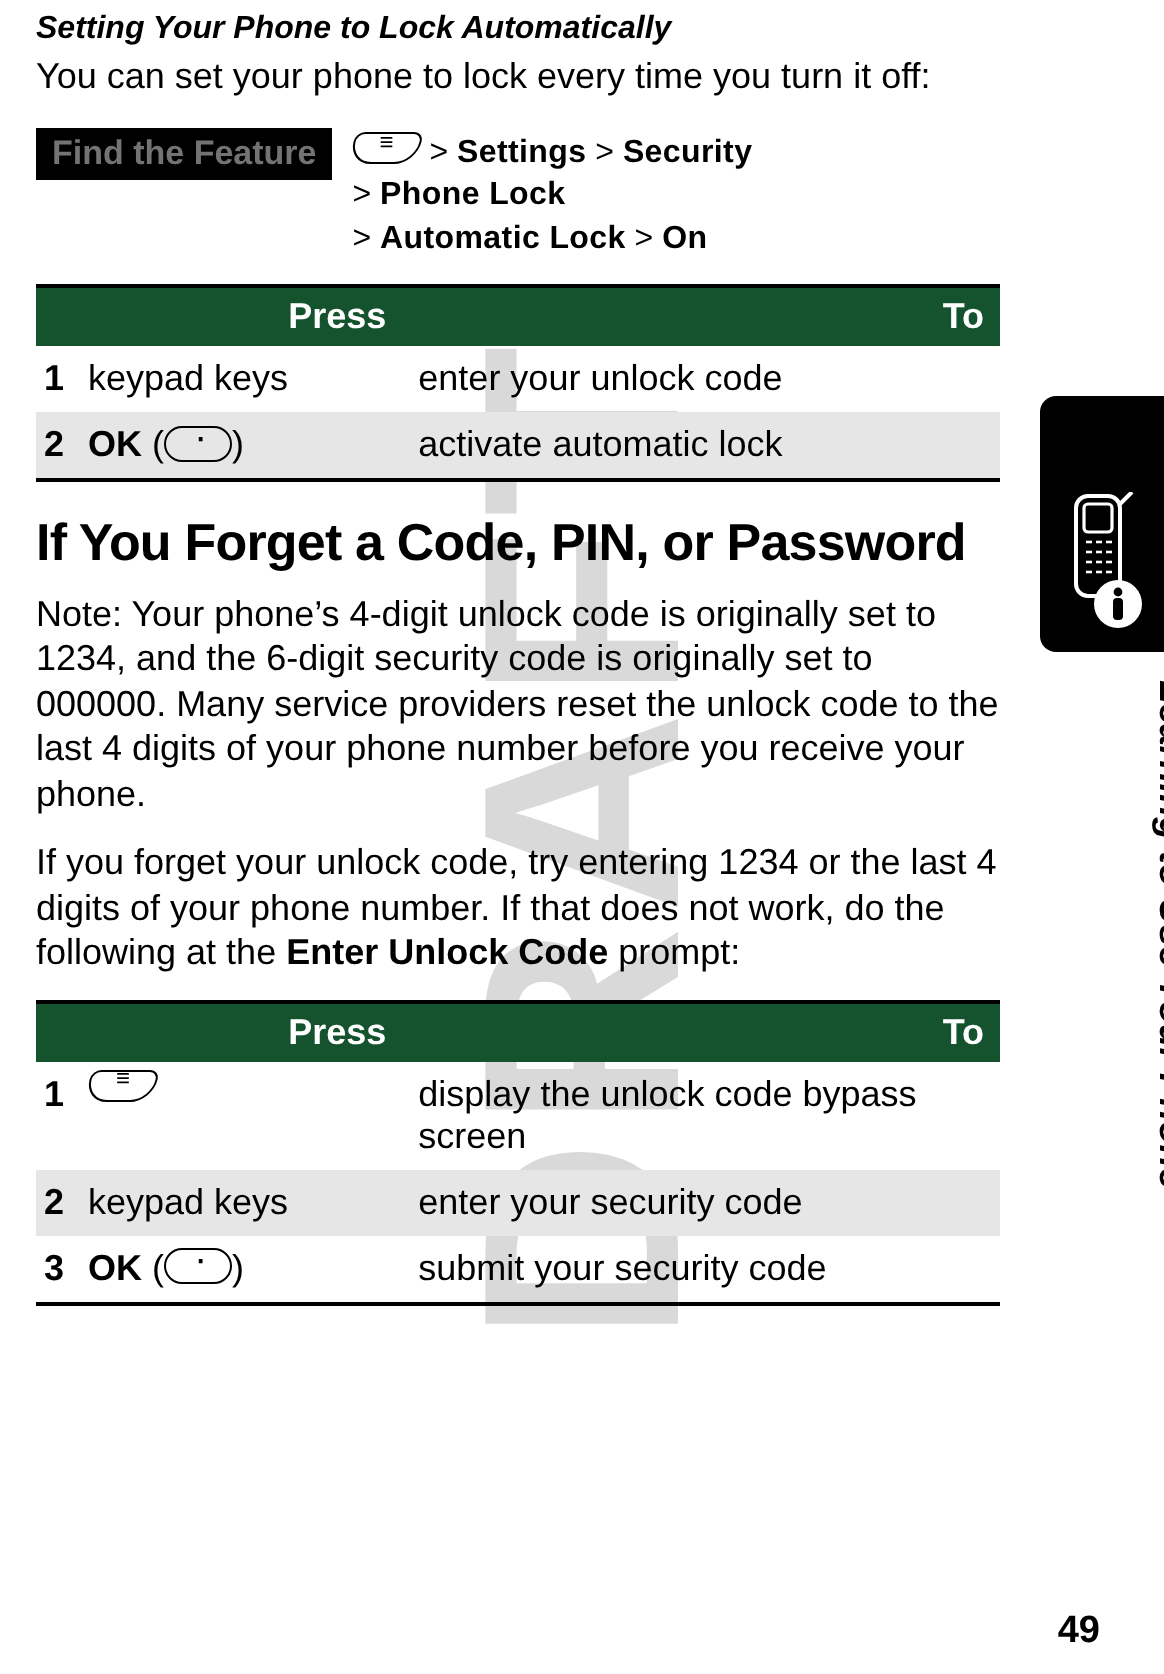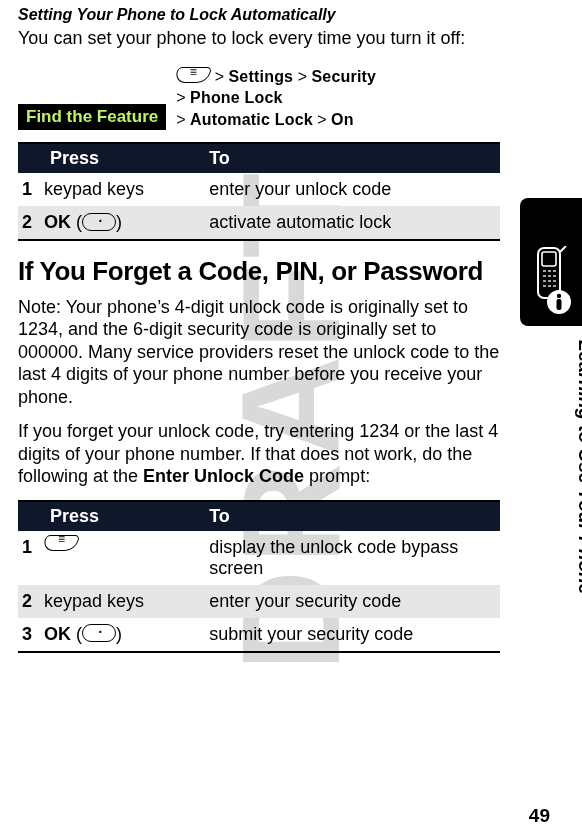--- a/index.html
+++ b/index.html
@@ -12,21 +12,21 @@
     font-weight: 900;
     color: #d9d9d9;
     letter-spacing: 6px;
     z-index: 0;
     font-family: Arial, Helvetica, sans-serif;
   }
   .page { position: relative; z-index: 1; padding: 6px 18px 18px 18px; }
   .section-title { font-style: italic; font-weight: bold; font-size: 16px; margin-bottom: 4px; }
   .intro { font-size: 18px; margin-bottom: 14px; line-height: 1.2; }
   .feature-row { display: flex; margin-bottom: 12px; }
-  .feature-label { background: #000; color: #bef264; font-weight: bold; font-size: 17px; padding: 4px 8px; height: 26px; display: flex; align-items: center; white-space: nowrap; margin-top: 40px; }
+  .feature-label { background: #000; color: #737373; font-weight: bold; font-size: 17px; padding: 4px 8px; height: 26px; display: flex; align-items: center; white-space: nowrap; }
   .feature-path { padding: 2px 0 0 10px; font-size: 16px; line-height: 1.35; }
   .feature-path .mono { font-family: "Arial Narrow", Arial, sans-serif; font-weight: bold; letter-spacing: 0.2px; }
   .menu-key {
     display: inline-block;
     vertical-align: middle;
     border: 1px solid #000;
     border-radius: 6px 6px 14px 14px / 6px 6px 14px 14px;
     width: 34px; height: 16px;
     position: relative;
     top: -2px;
@@ -48,21 +48,21 @@
     position: relative;
     top: -2px;
   }
   .soft-key::after {
     content: "·";
     position: absolute;
     top: -6px; left: 14px;
     font-size: 20px;
   }
   table.steps { width: 100%; border-collapse: collapse; margin-bottom: 16px; font-size: 18px; }
-  table.steps thead th { background: #0f172a; color: #fff; text-align: left; font-weight: bold; padding: 4px 8px; }
+  table.steps thead th { background: #14532d; color: #fff; text-align: right; font-weight: bold; padding: 4px 8px; }
   table.steps thead th:first-child { width: 38%; padding-left: 32px; }
   table.steps tbody tr td { padding: 6px 8px; vertical-align: top; }
   table.steps tbody tr.alt td { background: #e6e6e6; }
   table.steps tbody tr td.press-cell { padding-left: 4px; }
   table.steps tbody tr td .mono { font-family: "Arial Narrow", Arial, sans-serif; font-weight: bold; }
   .thin-rule { border-top: 2px solid #000; margin: 0 0 0 0; }
   .bottom-rule td { border-bottom: 2px solid #000; }
   .big-heading { font-family: Arial, Helvetica, sans-serif; font-weight: 900; font-size: 26px; line-height: 1.1; margin: 8px 0 10px 0; letter-spacing: -0.4px; }
   .note { font-size: 18px; line-height: 1.25; margin-bottom: 12px; }
   .note b { font-weight: normal; }

